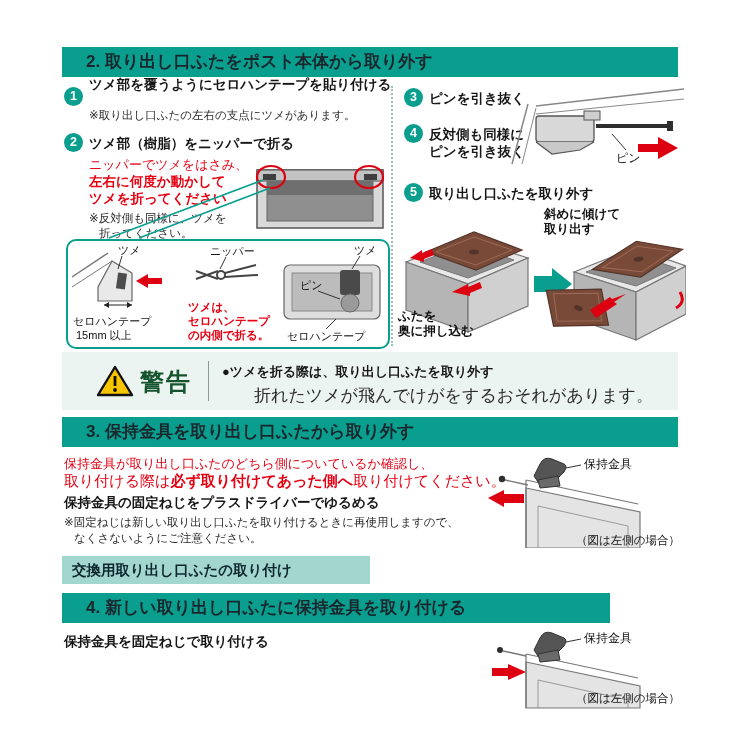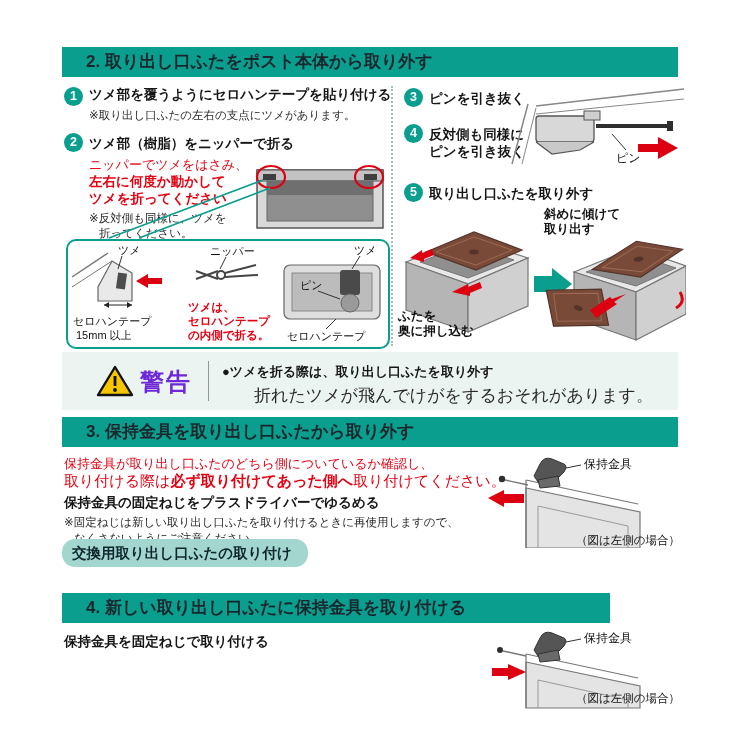--- a/index.html
+++ b/index.html
@@ -10,38 +10,38 @@
        padding-left:24px;box-sizing:border-box;}
   .stepnum{width:19px;height:19px;border-radius:50%;background:#0a9e8e;color:#fff;
            font-weight:bold;font-size:12.5px;text-align:center;line-height:19px;}
   .stitle{font-weight:bold;font-size:13.5px;color:#161616;white-space:nowrap;}
   .note{font-size:11.5px;color:#2a2a2a;white-space:nowrap;}
   .red{color:#e50012;}
   .redbold{font-weight:bold;}
   .divider-dotted{border-left:2px dotted #9fbfba;}
   .detailbox{border:2px solid #0a9e8e;border-radius:10px;background:#fff;}
   .warnbox{background:#ecf4f1;}
-  .warnword{font-size:24px;font-weight:bold;color:#6d28d9;letter-spacing:2px;}
+  .warnword{font-size:24px;font-weight:bold;color:#14532d;letter-spacing:2px;}
   .subhdr{background:#a3d6ce;color:#0e262e;font-weight:bold;font-size:14.5px;line-height:28px;
           padding-left:10px;box-sizing:border-box;}
   svg{display:block;}
   svg text{font-family:"Liberation Sans","DejaVu Sans",sans-serif;}
 </style>
 </head>
 <body>
 
 <div id="page">
 
   <div class="abs hdr" style="left:62px;top:47px;width:616px;height:30px;">
     <span>2. 取り出し口ふたをポスト本体から取り外す</span>
   </div>
 
   <div class="abs stepnum" style="left:64px;top:87px;">
     <span>1</span></div>
-  <div class="abs stitle" style="left:89px;top:86px;">ツメ部を覆うようにセロハンテープを貼り付ける</div>
+  <div class="abs stitle" style="left:89px;top:76px;">ツメ部を覆うようにセロハンテープを貼り付ける</div>
   <div class="abs note" style="left:89px;top:108px;">※取り出し口ふたの左右の支点にツメがあります。</div>
 
   <div class="abs stepnum" style="left:64px;top:133px;">
     <span>2</span></div>
   <div class="abs red" style="left:89px;top:156px;font-size:13px;">ニッパーでツメをはさみ、</div>
 
   <div class="abs stitle" style="left:89px;top:135px;">ツメ部（樹脂）をニッパーで折る</div>
   <div class="abs red redbold" style="left:89px;top:173px;font-size:13.5px;">左右に何度か動かして</div>
   <div class="abs red redbold" style="left:89px;top:190px;font-size:13.5px;">ツメを折ってください</div>
   <div class="abs note" style="left:89px;top:211px;">※反対側も同様に、ツメを</div>
@@ -211,21 +211,21 @@
     <g>
       <circle cx="34" cy="33" r="3.2" fill="#2e2e2e"></circle>
       <line x1="37" y1="34" x2="60" y2="39" stroke="#777" stroke-width="1.4"></line>
     </g>
     <polygon points="20,52 36,44 36,48 56,48 56,57 36,57 36,61" fill="#dd0011"></polygon>
     <text x="116" y="22" font-size="12" fill="#111">保持金具</text>
     <line x1="113" y1="19" x2="98" y2="22" stroke="#333" stroke-width="1"></line>
     <text x="108" y="98" font-size="11.5" fill="#111">（図は左側の場合）</text>
   </svg>
 
-  <div class="abs subhdr" style="left:62px;top:539px;width:246px;height:28px;border-radius:13px;">
+  <div class="abs subhdr" style="left:62px;top:556px;width:308px;height:28px;">
     <span>交換用取り出し口ふたの取り付け</span>
   </div>
 
   <div class="abs hdr" style="left:62px;top:593px;width:548px;height:30px;">
     <span>4. 新しい取り出し口ふたに保持金具を取り付ける</span>
   </div>
 
   <div class="abs stitle" style="left:64px;top:633px;">保持金具を固定ねじで取り付ける</div>
 
   <svg class="abs" style="left:468px;top:620px;" width="218" height="102" viewBox="0 0 218 102">

